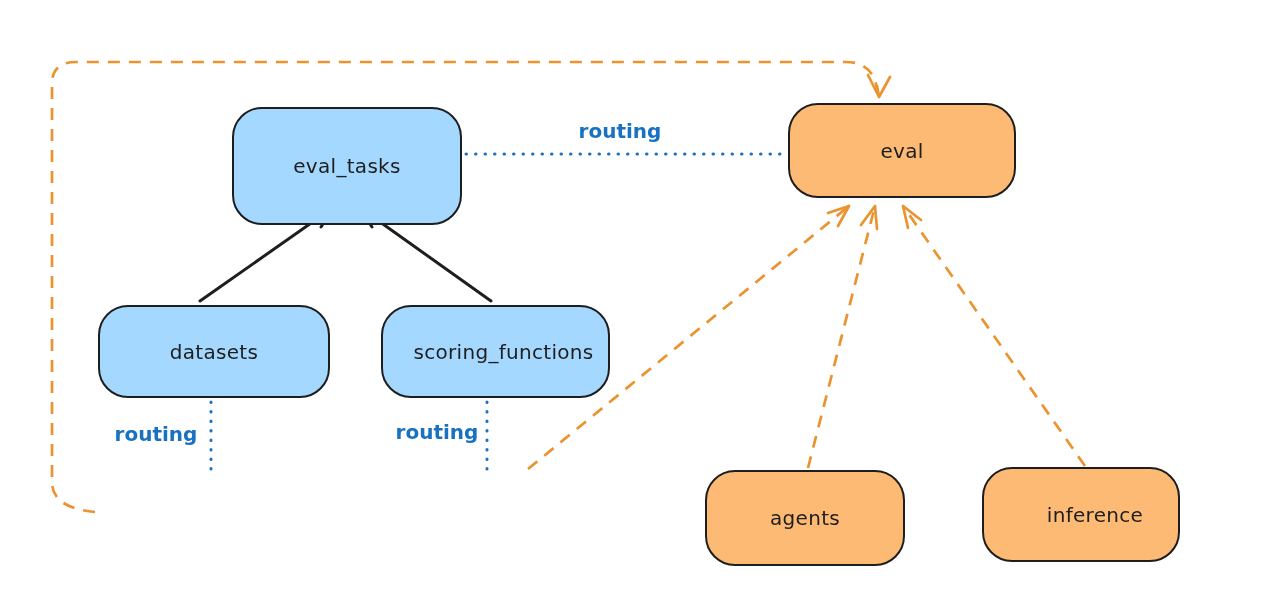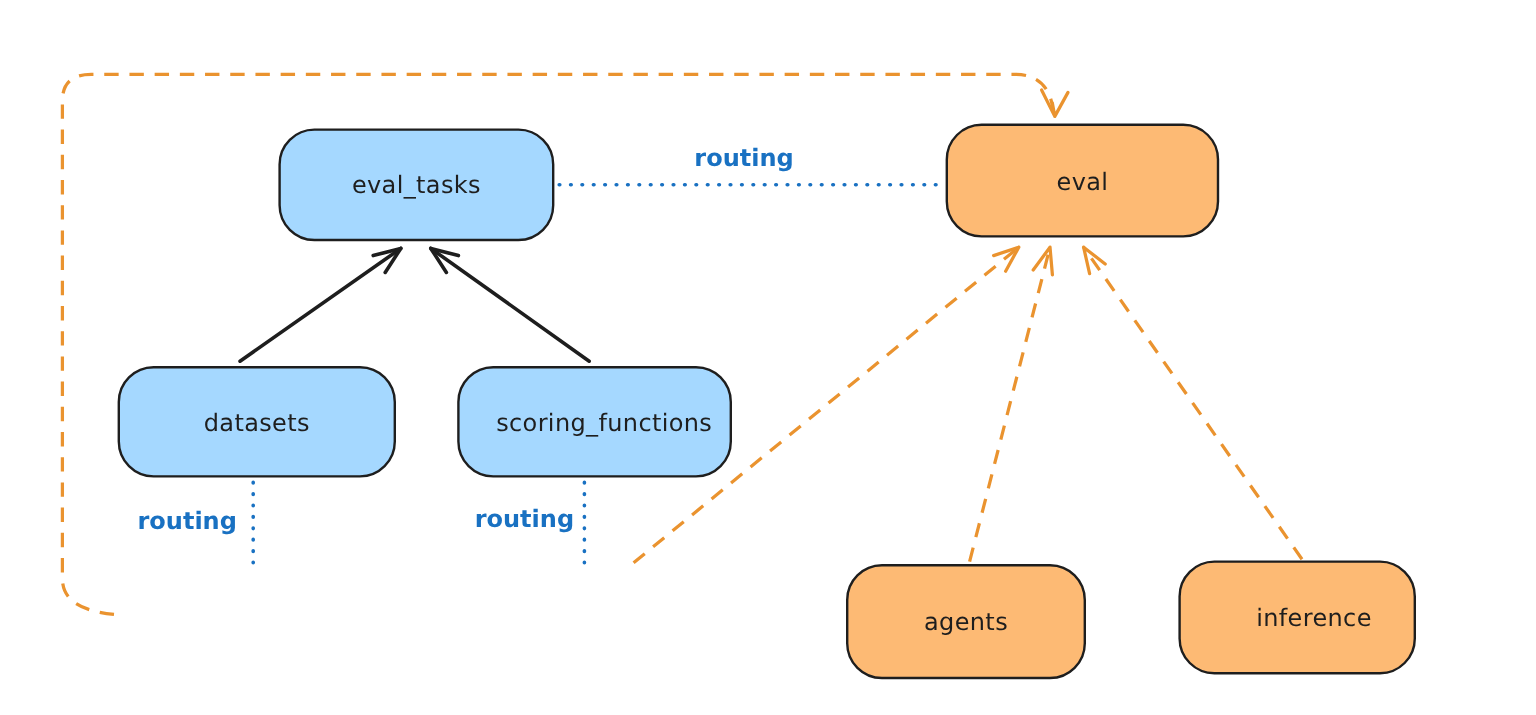--- a/index.html
+++ b/index.html
@@ -81,21 +81,21 @@
     <g stroke="#ea932f" stroke-width="2.7">
       <path stroke-dasharray="12 9" d="M 1085 466 L 903 206"></path>
       <path stroke-linecap="round" d="M 903 206 L 908 228 M 903 206 L 921 220"></path>
     </g>
     <g stroke="#ea932f" stroke-width="2.7">
       <path stroke-dasharray="12 9" d="M 95 512 C 75 510 52 504 52 482 L 52 84 Q 52 62 76 62 L 846 62 Q 872 62 877 88"></path>
       <path stroke-linecap="round" d="M 877 86 L 879 97 M 879 97 L 868 75 M 879 97 L 890 77"></path>
     </g>
   </svg>
 
-  <div class="node node-blue" style="left:232px; top:107px; width:230px; height:94px;">
+  <div class="node node-blue" style="left:232px; top:107px; width:230px; height:118px;">
     <span>eval_tasks</span>
   </div>
 
   <div class="node node-green" style="left:788px; top:103px; width:228px; height:95px;">
     <span>eval</span>
   </div>
 
   <div class="node node-blue" style="left:98px; top:305px; width:232px; height:93px;">
     <span>datasets</span>
   </div>

